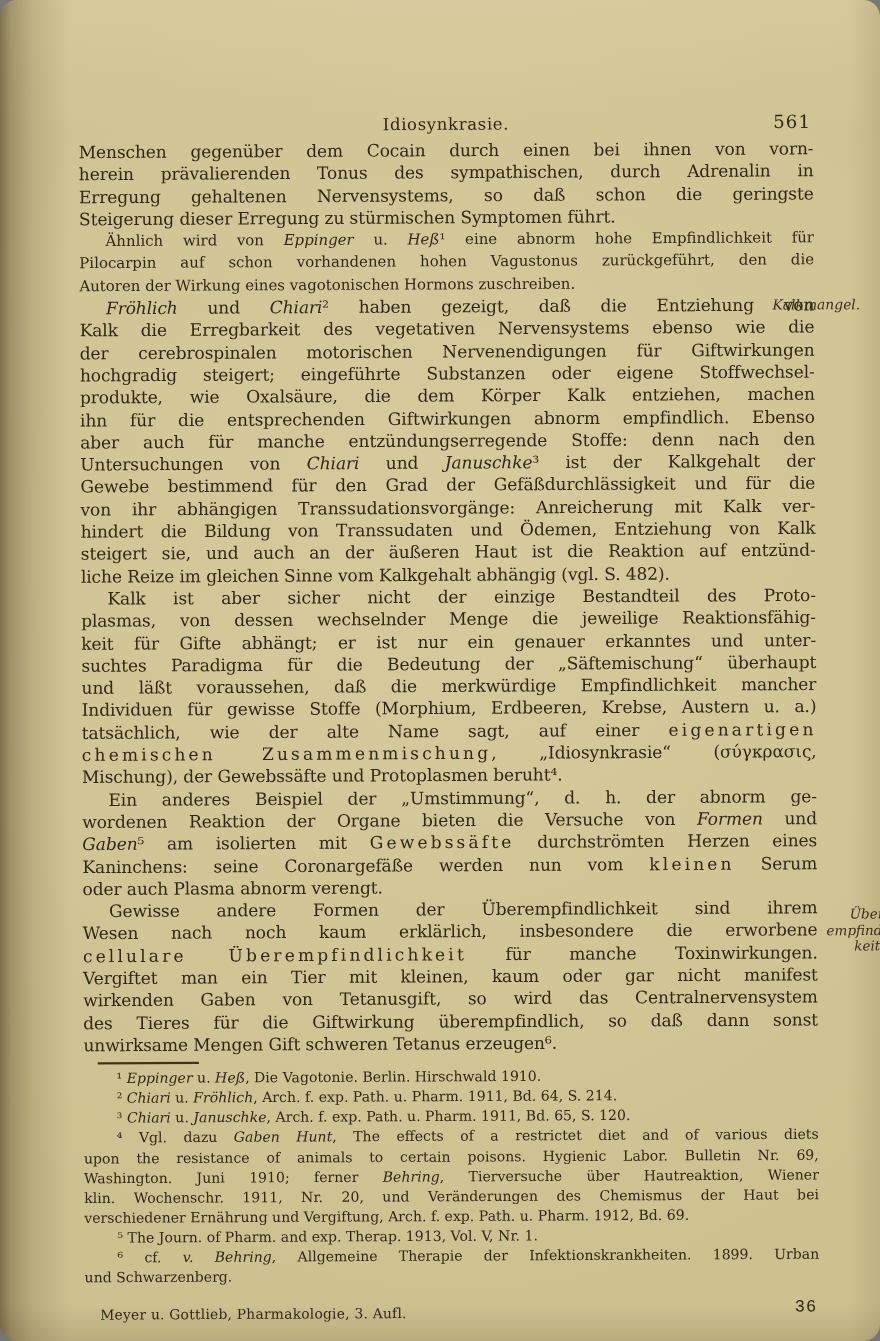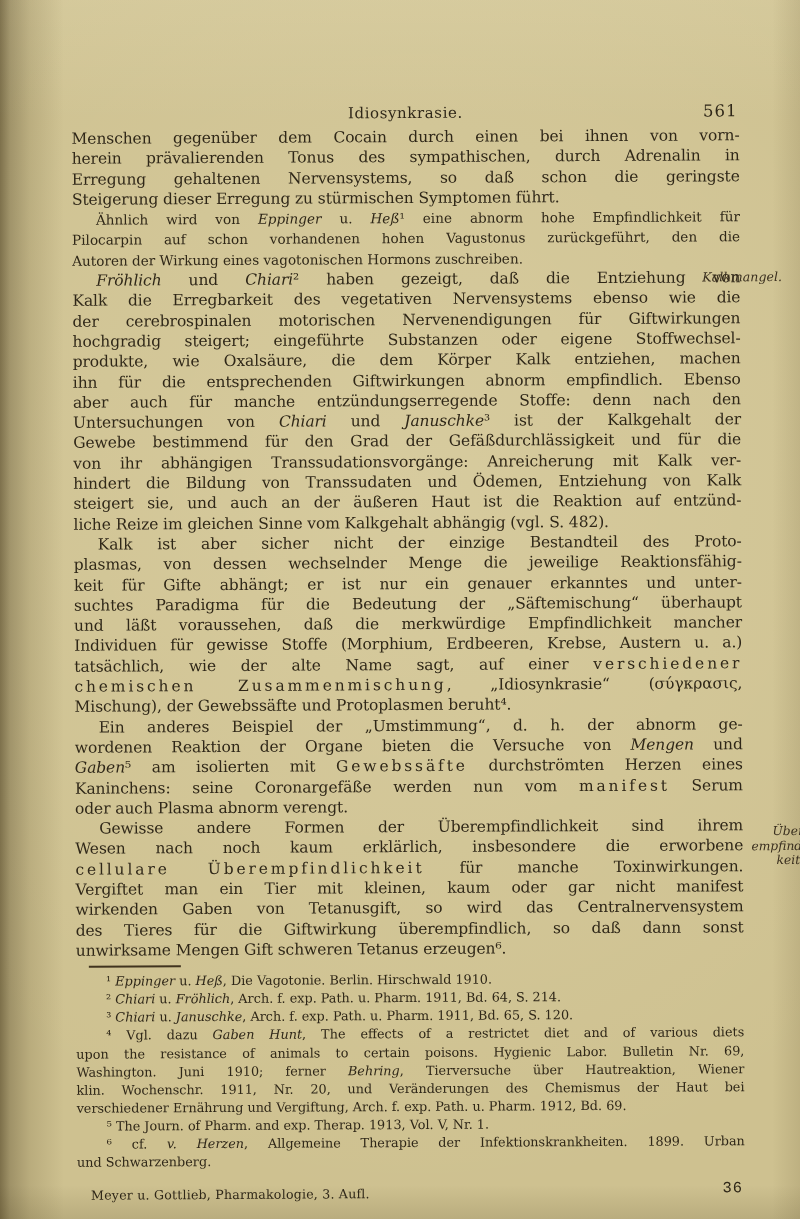--- a/index.html
+++ b/index.html
@@ -11,20 +11,21 @@
     overflow:hidden;
     font-family:"DejaVu Serif", serif;
     color:#2f2718;
     background:
       linear-gradient(90deg, rgba(50,37,10,0.52) 0px, rgba(50,37,10,0.30) 10px, rgba(77,62,25,0.16) 30px, rgba(0,0,0,0) 64px),
       linear-gradient(270deg, rgba(70,55,20,0.12) 0px, rgba(0,0,0,0) 28px),
       linear-gradient(0deg, rgba(60,48,18,0.14) 0px, rgba(0,0,0,0) 34px),
       linear-gradient(180deg, rgba(255,250,224,0.12) 0px, rgba(0,0,0,0) 120px),
       radial-gradient(130% 95% at 52% 40%, rgba(255,248,222,0.18) 0%, rgba(0,0,0,0) 62%),
       #cec190;
+    border-radius: 15px;
   }
   .content{
     position:absolute;left:74px;top:0;width:668px;height:100%;
     transform:rotate(-0.3deg);
     transform-origin:50% 50%;
   }
   
   .hdr{position:absolute;top:104px;left:0;width:668px;height:22px;font-size:15px;}
   .hdr .title{position:absolute;left:0;right:0;text-align:center;letter-spacing:0.6px;}
   .hdr .pagenum{position:absolute;right:2px;top:-1px;font-size:16.5px;letter-spacing:1px;}
@@ -100,29 +101,29 @@
           <div class="line">steigert sie, und auch an der äußeren Haut ist die Reaktion auf entzünd-</div>
           <div class="line para-last">liche Reize im gleichen Sinne vom Kalkgehalt abhängig (vgl. S. 482).</div>
         </div>
       <div class="para main indent">
           <div class="line">Kalk ist aber sicher nicht der einzige Bestandteil des Proto-</div>
           <div class="line">plasmas, von dessen wechselnder Menge die jeweilige Reaktionsfähig-</div>
           <div class="line">keit für Gifte abhängt; er ist nur ein genauer erkanntes und unter-</div>
           <div class="line">suchtes Paradigma für die Bedeutung der „Säftemischung“ überhaupt</div>
           <div class="line">und läßt voraussehen, daß die merkwürdige Empfindlichkeit mancher</div>
           <div class="line">Individuen für gewisse Stoffe (Morphium, Erdbeeren, Krebse, Austern u. a.)</div>
-          <div class="line">tatsächlich, wie der alte Name sagt, auf einer <span class="sp">verschiedener</span></div>
+          <div class="line">tatsächlich, wie der alte Name sagt, auf einer <span class="sp">eigenartigen</span></div>
           <div class="line"><span class="sp">chemischen Zusammenmischung</span>, „Idiosynkrasie“ (σύγκρασις,</div>
           <div class="line para-last">Mischung), der Gewebssäfte und Protoplasmen beruht⁴.</div>
         </div>
       <div class="para main indent">
           <div class="line">Ein anderes Beispiel der „Umstimmung“, d. h. der abnorm ge-</div>
-          <div class="line">wordenen Reaktion der Organe bieten die Versuche von <i>Mengen</i> und</div>
+          <div class="line">wordenen Reaktion der Organe bieten die Versuche von <i>Formen</i> und</div>
           <div class="line"><i>Gaben</i>⁵ am isolierten mit <span class="sp">Gewebssäfte</span> durchströmten Herzen eines</div>
-          <div class="line">Kaninchens: seine Coronargefäße werden nun vom <span class="sp">manifest</span> Serum</div>
+          <div class="line">Kaninchens: seine Coronargefäße werden nun vom <span class="sp">kleinen</span> Serum</div>
           <div class="line para-last">oder auch Plasma abnorm verengt.</div>
         </div>
       <div class="para main indent">
           <div class="line">Gewisse andere Formen der Überempfindlichkeit sind ihrem</div>
           <div class="line">Wesen nach noch kaum erklärlich, insbesondere die erworbene</div>
           <div class="line"><span class="sp">cellulare Überempfindlichkeit</span> für manche Toxinwirkungen.</div>
           <div class="line">Vergiftet man ein Tier mit kleinen, kaum oder gar nicht manifest</div>
           <div class="line">wirkenden Gaben von Tetanusgift, so wird das Centralnervensystem</div>
           <div class="line">des Tieres für die Giftwirkung überempfindlich, so daß dann sonst</div>
           <div class="line para-last">unwirksame Mengen Gift schweren Tetanus erzeugen⁶.</div>
@@ -144,21 +145,21 @@
             <div class="line">⁴ Vgl. dazu <i>Gaben Hunt</i>, The effects of a restrictet diet and of various diets</div>
             <div class="line">upon the resistance of animals to certain poisons. Hygienic Labor. Bulletin Nr. 69,</div>
             <div class="line">Washington. Juni 1910; ferner <i>Behring</i>, Tierversuche über Hautreaktion, Wiener</div>
             <div class="line">klin. Wochenschr. 1911, Nr. 20, und Veränderungen des Chemismus der Haut bei</div>
             <div class="line para-last">verschiedener Ernährung und Vergiftung, Arch. f. exp. Path. u. Pharm. 1912, Bd. 69.</div>
           </div>
         <div class="para fn">
             <div class="line para-last">⁵ The Journ. of Pharm. and exp. Therap. 1913, Vol. V, Nr. 1.</div>
           </div>
         <div class="para fn">
-            <div class="line">⁶ cf. <i>v. Herzen</i>, Allgemeine Therapie der Infektionskrankheiten. 1899. Urban</div>
+            <div class="line">⁶ cf. <i>v. Behring</i>, Allgemeine Therapie der Infektionskrankheiten. 1899. Urban</div>
             <div class="line para-last">und Schwarzenberg.</div>
           </div>
       </div>
 
       <div class="footer">
         <div class="sig">Meyer u. Gottlieb, Pharmakologie, 3. Aufl.</div>
         <div class="sheet">36</div>
       </div>
     </div>
 

